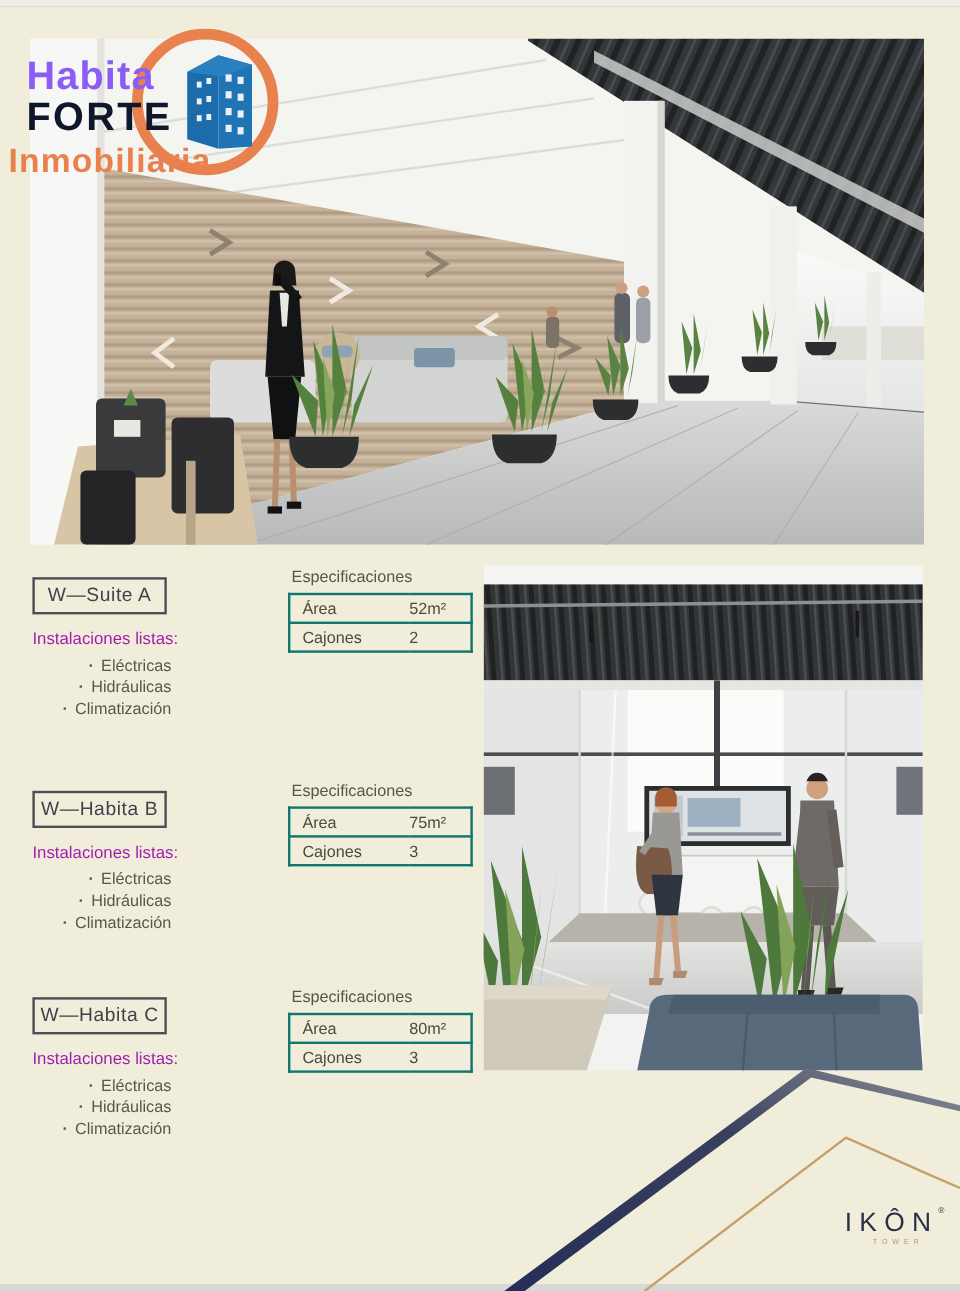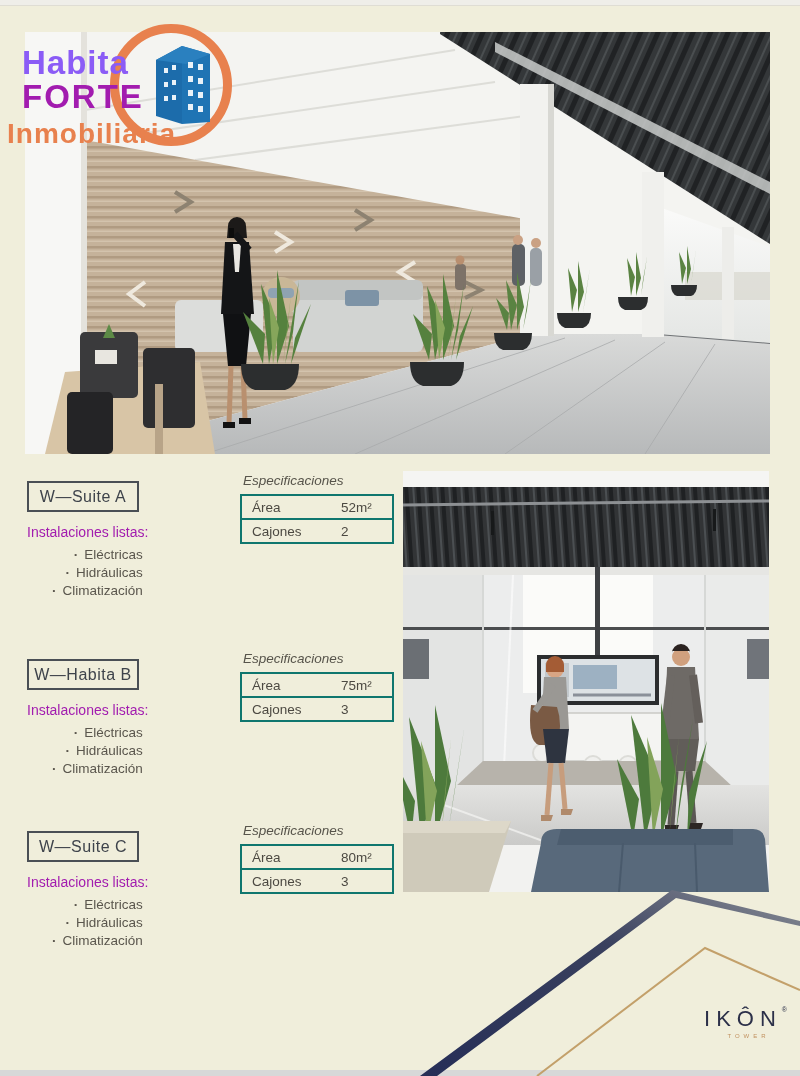--- a/index.html
+++ b/index.html
@@ -22,38 +22,38 @@
   .hero svg, .meeting svg { display:block; }
 
   
   .logo { position:absolute; left:0; top:8px; width:260px; height:150px; }
   .logo-ring { position:absolute; left:110px; top:16px; width:122px; height:122px;
     border:9px solid #e8814e; border-radius:50%; }
   .logo-building { position:absolute; left:148px; top:30px; width:70px; height:92px; }
   .logo-habita { position:absolute; left:22px; top:38px; font-size:33px; font-weight:bold;
     color:#8b5cf6; letter-spacing:1px; line-height:33px; }
   .logo-forte { position:absolute; left:22px; top:72px; font-size:33px; font-weight:bold;
-    color:#a21caf; letter-spacing:2px; line-height:33px; }
+    color:#0f172a; letter-spacing:2px; line-height:33px; }
   .logo-inmo { position:absolute; left:7px; top:110px; font-size:28px; font-weight:700;
     color:#e8814e; letter-spacing:1px; }
 
   
   .suite-section { position:absolute; left:0; width:400px; }
   .suite-a { top:470px; } .suite-b { top:648px; } .suite-c { top:820px; }
 
   .suite-name-box { position:absolute; left:27px; top:11px; width:112px; height:31px;
     border:2px solid #4a4f55; display:flex; align-items:center; justify-content:center;
     font-size:16px; color:#3e434b; letter-spacing:0.5px; }
   .instal-label { position:absolute; left:27px; top:54px; font-size:14px; color:#a21caf; }
   .feature-list { position:absolute; left:52px; top:76px; list-style:none;text-align:right; }
   .feature-list li { font-size:13.5px; line-height:18px; color:#5a564d; }
   .feature-list li::before { content:"·"; margin-right:6px; color:#5a564d; font-weight:bold; }
 
   .spec-block { position:absolute; left:240px; top:0; width:156px; }
-  .spec-title { position:absolute; left:3px; top:3px; font-size:13.5px; color:#57544b;font-style:italic; }
+  .spec-title { position:absolute; left:3px; top:3px; font-size:13.5px; color:#57544b; }
   .spec-table { position:absolute; left:0; top:24px; width:154px;
     border-collapse:collapse; font-size:13.5px; color:#4c4942; }
   .spec-table td { border:2px solid #0f766e; height:24px; padding:0 0 0 10px; }
   .spec-table td.val { border-left:none; padding-left:0; width:52px;margin-top:44px; }
   .spec-table td.lab { border-right:none; }
 
   
   .mountains { position:absolute; left:380px; top:880px; width:420px; height:196px; }
   .ikon { position:absolute; left:698px; top:1006px; width:95px; text-align:center; }
   .ikon-name { font-size:22px; letter-spacing:6px; color:#2c3049; font-weight:400;
@@ -317,21 +317,21 @@
       <tr>
         <td class="lab">Cajones</td>
         <td class="val">3</td>
       </tr>
     </tbody>
       </table>
   </div>
 </div>
 
 <div class="suite-section suite-c">
-  <div class="suite-name-box">W—Suite C</div>
+  <div class="suite-name-box">W—Habita C</div>
   <div class="instal-label">Instalaciones listas:</div>
   <ul class="feature-list">
     <li>Eléctricas</li>
     <li>Hidráulicas</li>
     <li>Climatización</li>
   </ul>
   <div class="spec-block">
     <div class="spec-title">Especificaciones</div>
     <table class="spec-table">
       <tbody>

